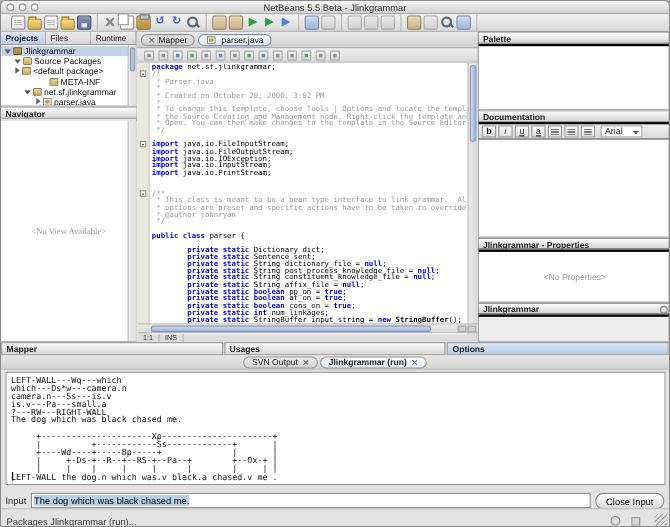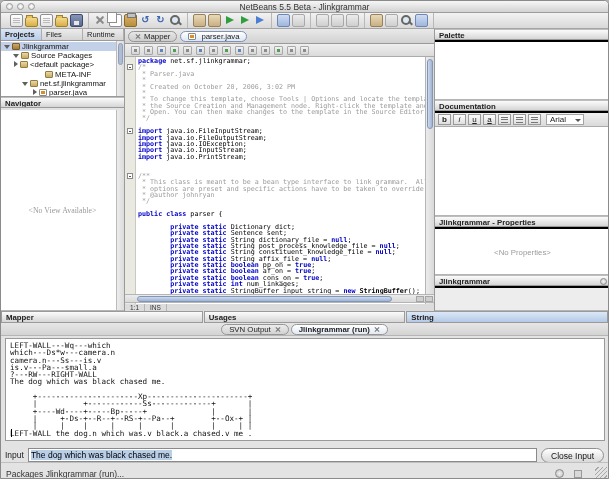--- a/index.html
+++ b/index.html
@@ -320,21 +320,21 @@
       <span>Jlinkgrammar</span>
       <span class="gearmini"></span>
     </div>
     <div class="pbody" style="top:259px; height:23px; background:#ededed;"></div>
   </div>
 
   <div class="bottom">
     <div class="bheads">
         <div class="bhead">Mapper</div>
         <div class="bhead">Usages</div>
-        <div class="bhead sel">String</div>
+        <div class="bhead sel">Options</div>
       </div>
     <div class="btabrow">
         <div class="btab">
           <span>SVN Output</span>
           <span class="closex"></span>
         </div>
         <div class="btab sel">
           <span>Jlinkgrammar (run)</span>
           <span class="closex"></span>
         </div>

